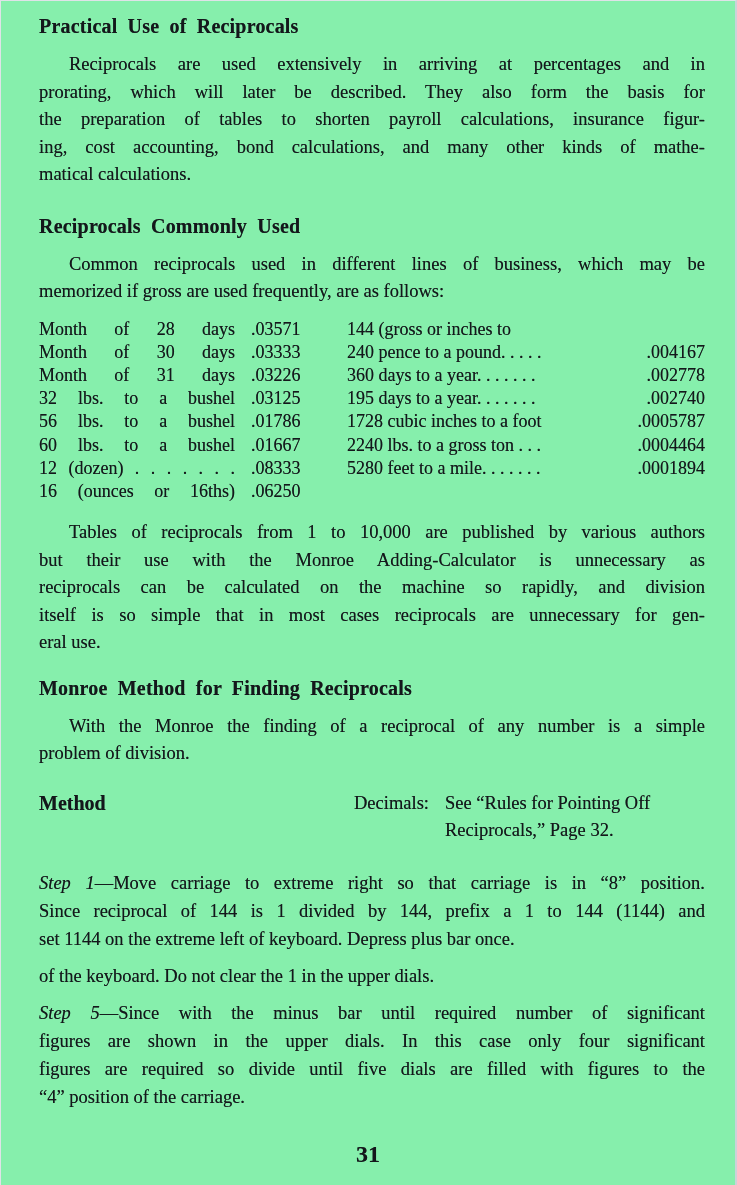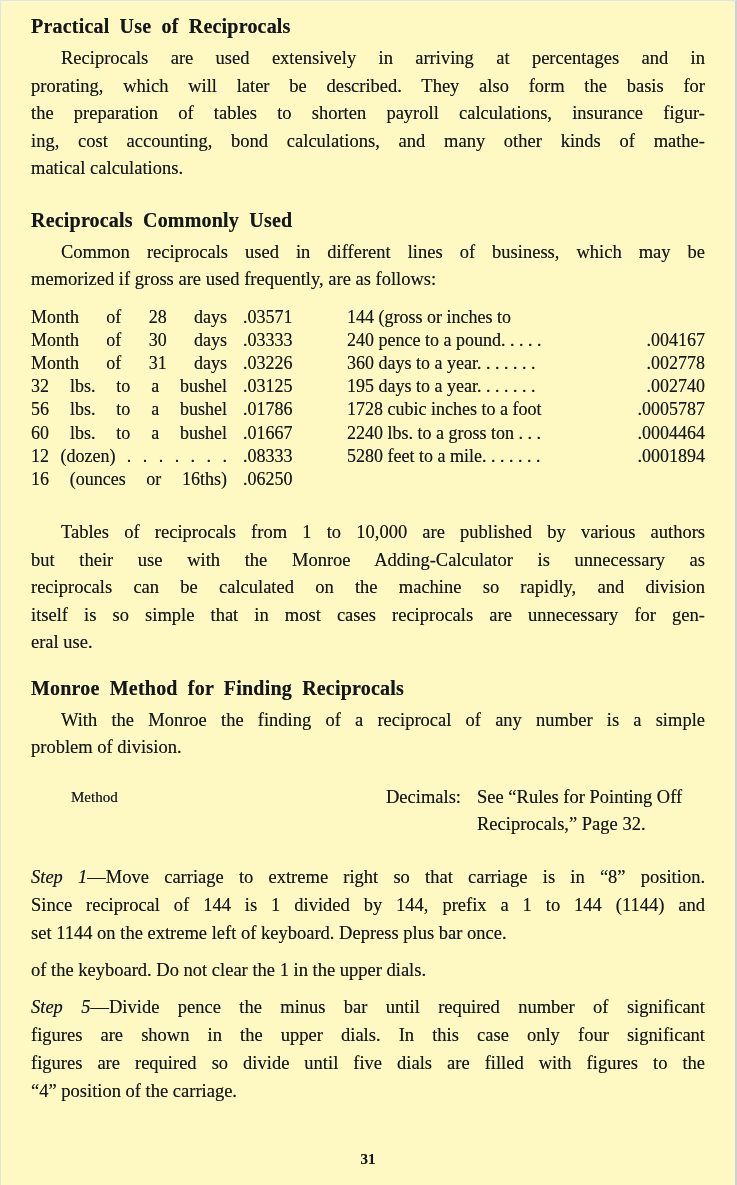--- a/index.html
+++ b/index.html
@@ -1,65 +1,65 @@
 <!DOCTYPE html>
 <html><head>
 <meta charset="utf-8">
 <style>
   html,body{margin:0;padding:0;background:#ffffff;}
   body{width:737px;height:1185px;overflow:hidden;}
   .page{
     position:relative;
     box-sizing:border-box;
     width:737px;height:1185px;
-    background:#fef9c3;
+    background:#86efac;
     border-top:1px solid #dfe3e8;
     border-left:1px solid #dfe3e8;
     border-right:2px solid #ccd1d9;
-    padding:8px 30px 0 30px;
+    padding:8px 30px 0 38px;
     font-family:"Liberation Serif","DejaVu Serif",serif;
     font-size:18.5px;
     color:#14171b;
     text-shadow:0 0 0.4px rgba(10,12,16,0.55);
   }
   .h{
     font-size:20px;font-weight:700;word-spacing:5px;letter-spacing:0.2px;
     line-height:26px;
   }
   .h1{margin-top:4px;}
   .h2{margin-top:24px;}
   .h3{margin-top:18px;}
-  .para{margin-top:6px;}
+  .para{margin-top:12px;}
   .ln{line-height:27.5px;}
   .just{text-align:justify;text-align-last:justify;}
   .indent{text-indent:30px;}
 
   
   .tbl{display:flex;margin-top:12px;}
   .tbl-left{width:286px;}
   .tbl-right{width:358px;margin-left:auto;}
   .trow{display:flex;line-height:23.2px;font-size:18px;white-space:nowrap;}
   .tbl-left .lbl{width:196px;text-align:justify;text-align-last:justify;}
   .tbl-left .val{margin-left:16px;}
   .tbl-right .val{margin-left:auto;}
 
   
   .method-row{display:flex;margin-top:22px;line-height:27.5px;}
-  .method-h{width:315px;font-size:15px;font-weight:400;margin-left:40px;}
+  .method-h{width:315px;font-size:20px;font-weight:700;}
   .dec-label{flex:none;}
   .dec-note{margin-left:16px;}
 
   .step{margin-top:9px;}
   .step .ln{line-height:28px;}
   .step-label{font-style:italic;}
   .step1{margin-top:24px;}
 
   .pagenum{
     position:absolute;left:0;right:0;bottom:17px;
-    text-align:center;font-weight:700;font-size:15px;
+    text-align:center;font-weight:700;font-size:24px;
   }
 </style>
 </head>
 <body>
 
 <div class="page">
 
   <div class="h h1">Practical Use of Reciprocals</div>
   <div class="para">
     <div class="ln just indent">Reciprocals are used extensively in arriving at percentages and in</div>
@@ -135,21 +135,21 @@
           <span class="lbl">2240 lbs. to a gross ton . . .</span>
           <span class="val">.0004464</span>
         </div>
       <div class="trow">
           <span class="lbl">5280 feet to a mile. . . . . . .</span>
           <span class="val">.0001894</span>
         </div>
     </div>
   </div>
 
-  <div class="para" style="margin-top:28px;">
+  <div class="para" style="margin-top:16px;">
     <div class="ln just indent">Tables of reciprocals from 1 to 10,000 are published by various authors</div>
     <div class="ln just">but their use with the Monroe Adding-Calculator is unnecessary as</div>
     <div class="ln just">reciprocals can be calculated on the machine so rapidly, and division</div>
     <div class="ln just">itself is so simple that in most cases reciprocals are unnecessary for gen-</div>
     <div class="ln">eral use.</div>
   </div>
 
   <div class="h h3">Monroe Method for Finding Reciprocals</div>
   <div class="para">
     <div class="ln just indent">With the Monroe the finding of a reciprocal of any number is a simple</div>
@@ -169,21 +169,21 @@
     <div class="ln just"><span class="step-label">Step 1</span><span>—Move carriage to extreme right so that carriage is in “8” position.</span></div>
     <div class="ln just">Since reciprocal of 144 is 1 divided by 144, prefix a 1 to 144 (1144) and</div>
     <div class="ln">set 1144 on the extreme left of keyboard.  Depress plus bar once.</div>
   </div>
 
   <div class="step">
     <div class="ln">of the keyboard.  Do not clear the 1 in the upper dials.</div>
   </div>
 
   <div class="step">
-    <div class="ln just"><span class="step-label">Step 5</span><span>—Divide pence the minus bar until required number of significant</span></div>
+    <div class="ln just"><span class="step-label">Step 5</span><span>—Since with the minus bar until required number of significant</span></div>
     <div class="ln just">figures are shown in the upper dials.  In this case only four significant</div>
     <div class="ln just">figures are required so divide until five dials are filled with figures to the</div>
     <div class="ln">“4” position of the carriage.</div>
   </div>
 
   <div class="pagenum">31</div>
 
 </div>
 
 </body></html>

